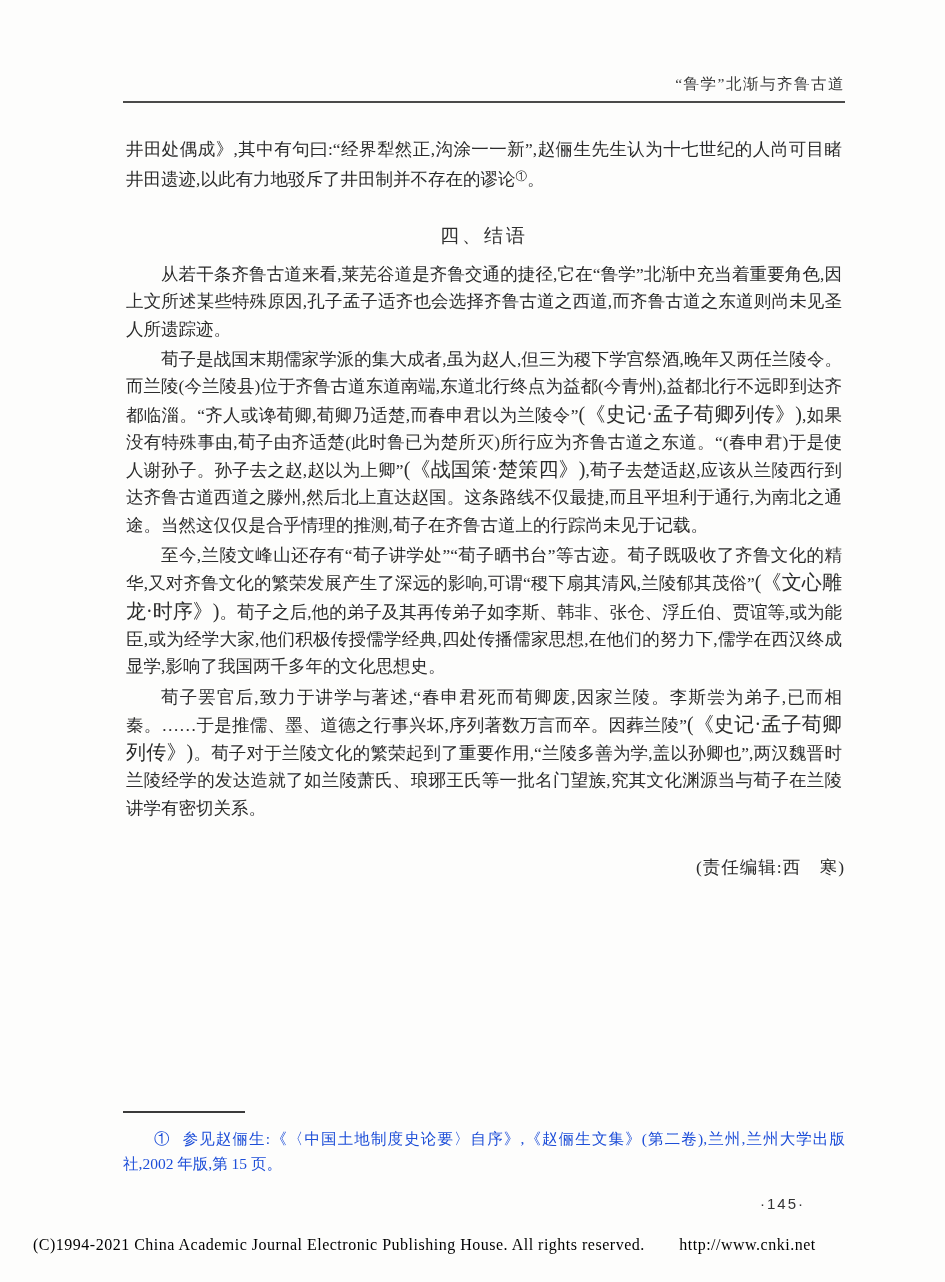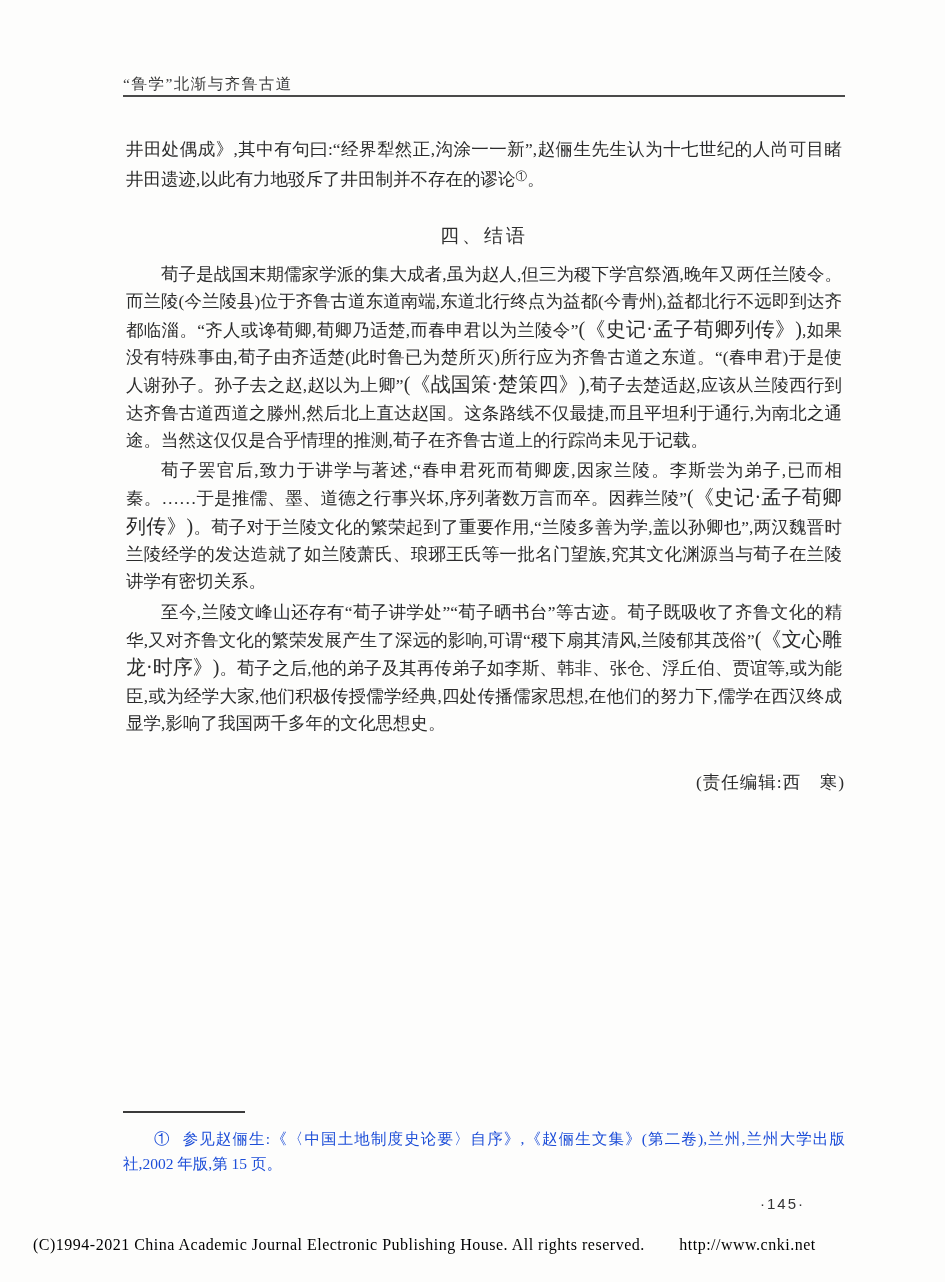--- a/index.html
+++ b/index.html
@@ -7,21 +7,23 @@
     position:relative;
     width:945px;height:1282px;
     background:#fdfdfc;
     overflow:hidden;
     font-family:"Liberation Serif","DejaVu Serif",serif;
     color:#2b2b2b;
   }
   
   .running-header{
     position:absolute;left:123px;top:74px;width:722px;
+    text-align:right;
     border-bottom:2px solid #4a4a4a;
+    padding-bottom:6px;
     font-size:15.5px;letter-spacing:1.5px;color:#3a3a3a;
   }
   
   .content{
     position:absolute;left:123px;top:0;width:722px;
     padding-top:133px;
     font-size:17.5px;line-height:27.3px;
     text-align:justify;
   }
   .para{margin:3px;text-align:justify;}
@@ -67,23 +69,24 @@
   <header class="running-header">
     <span>“鲁学”北渐与齐鲁古道</span>
   </header>
 
   <main class="content">
     <p class="para lead"><span class="seg-n">井田处偶成》,其中有句曰:“经界犁然正,沟涂一一新”,赵俪生先生认为十七世纪的人尚可目睹井田遗迹,以此有力地驳斥了井田制并不存在的谬论</span><span class="seg-sup">①</span><span class="seg-n">。</span></p>
 
     <h2 class="section-heading">四、结语</h2>
 
     <div id="paras">
+        <p class="para indent"><span class="seg-n">从若干条齐鲁古道来看,莱芜谷道是齐鲁交通的捷径,它在“鲁学”北渐中充当着重要角色,因上文所述某些特殊原因,孔子孟子适齐也会选择齐鲁古道之西道,而齐鲁古道之东道则尚未见圣人所遗踪迹。</span></p>
         <p class="para indent"><span class="seg-n">荀子是战国末期儒家学派的集大成者,虽为赵人,但三为稷下学宫祭酒,晚年又两任兰陵令。而兰陵(今兰陵县)位于齐鲁古道东道南端,东道北行终点为益都(今青州),益都北行不远即到达齐都临淄。“齐人或谗荀卿,荀卿乃适楚,而春申君以为兰陵令”</span><span class="seg-c">(《史记·孟子荀卿列传》)</span><span class="seg-n">,如果没有特殊事由,荀子由齐适楚(此时鲁已为楚所灭)所行应为齐鲁古道之东道。“(春申君)于是使人谢孙子。孙子去之赵,赵以为上卿”</span><span class="seg-c">(《战国策·楚策四》)</span><span class="seg-n">,荀子去楚适赵,应该从兰陵西行到达齐鲁古道西道之滕州,然后北上直达赵国。这条路线不仅最捷,而且平坦利于通行,为南北之通途。当然这仅仅是合乎情理的推测,荀子在齐鲁古道上的行踪尚未见于记载。</span></p>
+        <p class="para indent"><span class="seg-n">至今,兰陵文峰山还存有“荀子讲学处”“荀子晒书台”等古迹。荀子既吸收了齐鲁文化的精华,又对齐鲁文化的繁荣发展产生了深远的影响,可谓“稷下扇其清风,兰陵郁其茂俗”</span><span class="seg-c">(《文心雕龙·时序》)</span><span class="seg-n">。荀子之后,他的弟子及其再传弟子如李斯、韩非、张仓、浮丘伯、贾谊等,或为能臣,或为经学大家,他们积极传授儒学经典,四处传播儒家思想,在他们的努力下,儒学在西汉终成显学,影响了我国两千多年的文化思想史。</span></p>
         <p class="para indent"><span class="seg-n">荀子罢官后,致力于讲学与著述,“春申君死而荀卿废,因家兰陵。李斯尝为弟子,已而相秦。……于是推儒、墨、道德之行事兴坏,序列著数万言而卒。因葬兰陵”</span><span class="seg-c">(《史记·孟子荀卿列传》)</span><span class="seg-n">。荀子对于兰陵文化的繁荣起到了重要作用,“兰陵多善为学,盖以孙卿也”,两汉魏晋时兰陵经学的发达造就了如兰陵萧氏、琅琊王氏等一批名门望族,究其文化渊源当与荀子在兰陵讲学有密切关系。</span></p>
-        <p class="para indent"><span class="seg-n">至今,兰陵文峰山还存有“荀子讲学处”“荀子晒书台”等古迹。荀子既吸收了齐鲁文化的精华,又对齐鲁文化的繁荣发展产生了深远的影响,可谓“稷下扇其清风,兰陵郁其茂俗”</span><span class="seg-c">(《文心雕龙·时序》)</span><span class="seg-n">。荀子之后,他的弟子及其再传弟子如李斯、韩非、张仓、浮丘伯、贾谊等,或为能臣,或为经学大家,他们积极传授儒学经典,四处传播儒家思想,在他们的努力下,儒学在西汉终成显学,影响了我国两千多年的文化思想史。</span></p>
       </div>
 
     <p class="editor">(责任编辑:西　寒)</p>
   </main>
 
   <div class="footnote-block">
     <div class="footnote-rule"></div>
     <p class="footnote">
       <span class="footnote-marker">①</span><span>参见赵俪生:《〈中国土地制度史论要〉自序》,《赵俪生文集》(第二卷),兰州,兰州大学出版社,2002 年版,第 15 页。</span>
     </p>

